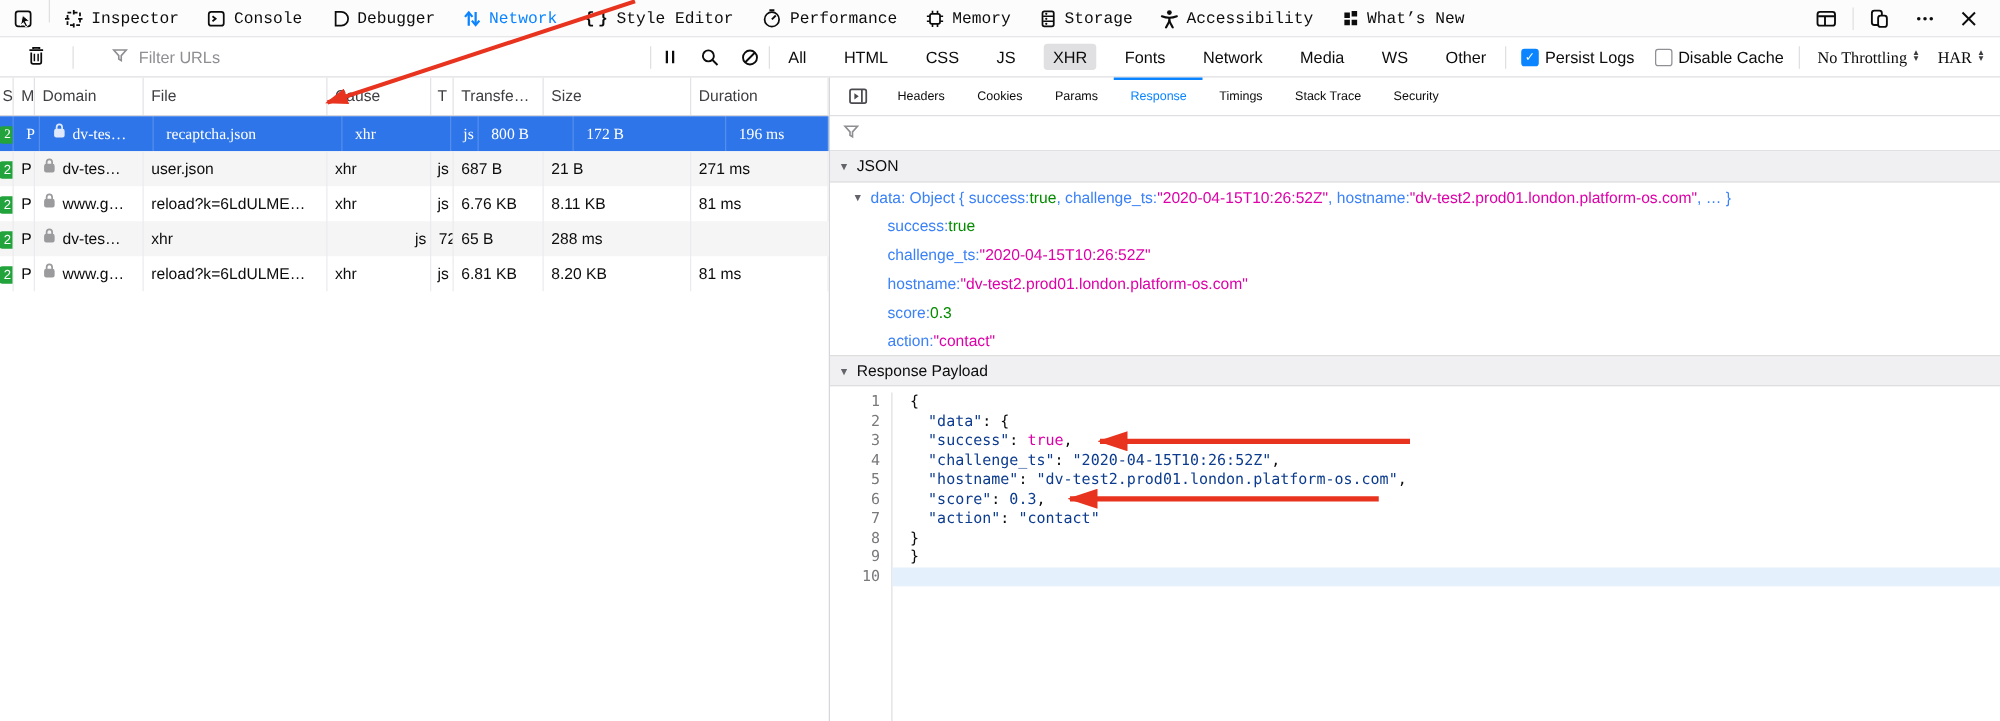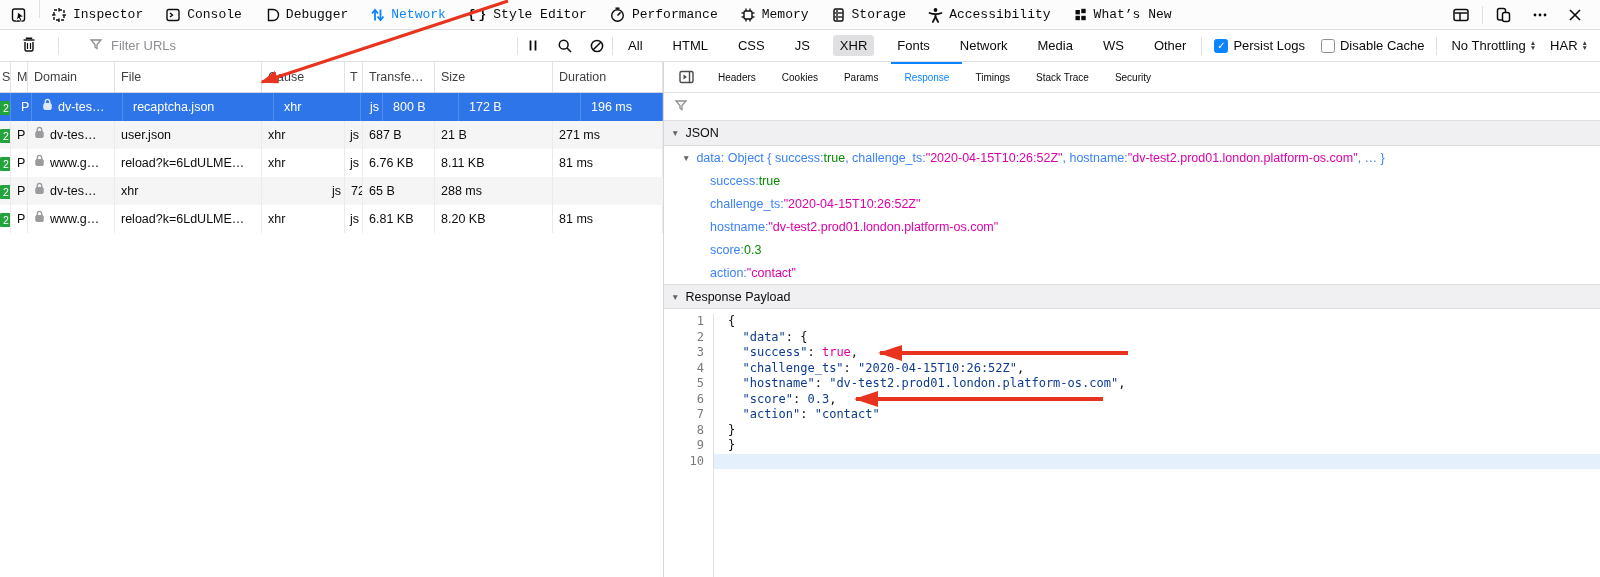--- a/index.html
+++ b/index.html
@@ -31,21 +31,21 @@
   .icon-btn { display:flex; align-items:center; justify-content:center; width:30px; height:26px; }
   .pills { display:flex; align-items:center; gap:16px; padding:0 8px; flex:0 0 auto; }
   .pill { padding:3px 7px; border-radius:3px; white-space:nowrap; }
   .pill.active { background:#e0e0e2; }
   .checks { display:flex; align-items:center; gap:16px; padding:0 12px; flex:0 0 auto; }
   .checkrow { display:flex; align-items:center; gap:5px; white-space:nowrap; }
   .cb { width:14px; height:14px; border:1px solid #8f8f94; border-radius:2.5px; background:#fff;
         display:flex; align-items:center; justify-content:center; font-size:10px; color:#fff; }
   .cb.checked { background:#0a84ff; border-color:#0a84ff; }
   .throttles { display:flex; align-items:center; gap:14px; padding:0 12px 0 14px; flex:0 0 auto; }
-  .sel { display:flex; align-items:center; gap:4px; white-space:nowrap; }
+  .sel { display:flex; align-items:center; gap:4px; white-space:nowrap;font-family:Liberation Serif, serif; }
   .stepper { display:flex; flex-direction:column; line-height:4.5px; font-size:6.5px; color:#3d3d40; }
 
   
   .main { display:flex; height:515px; }
 
   
   .req-table { width:664px; flex:0 0 664px; border-right:1px solid #d7d7db; font-size:12.5px; overflow:hidden; }
   .tr { display:grid; grid-template-columns:11px 17px 87px 147px 83px 18px 72px 118px 1fr; }
   .th { height:31px; border-bottom:1px solid #d7d7db; color:#3f3f43; }
   .th .cell { line-height:30px; border-right:1px solid #e3e3e6; }

